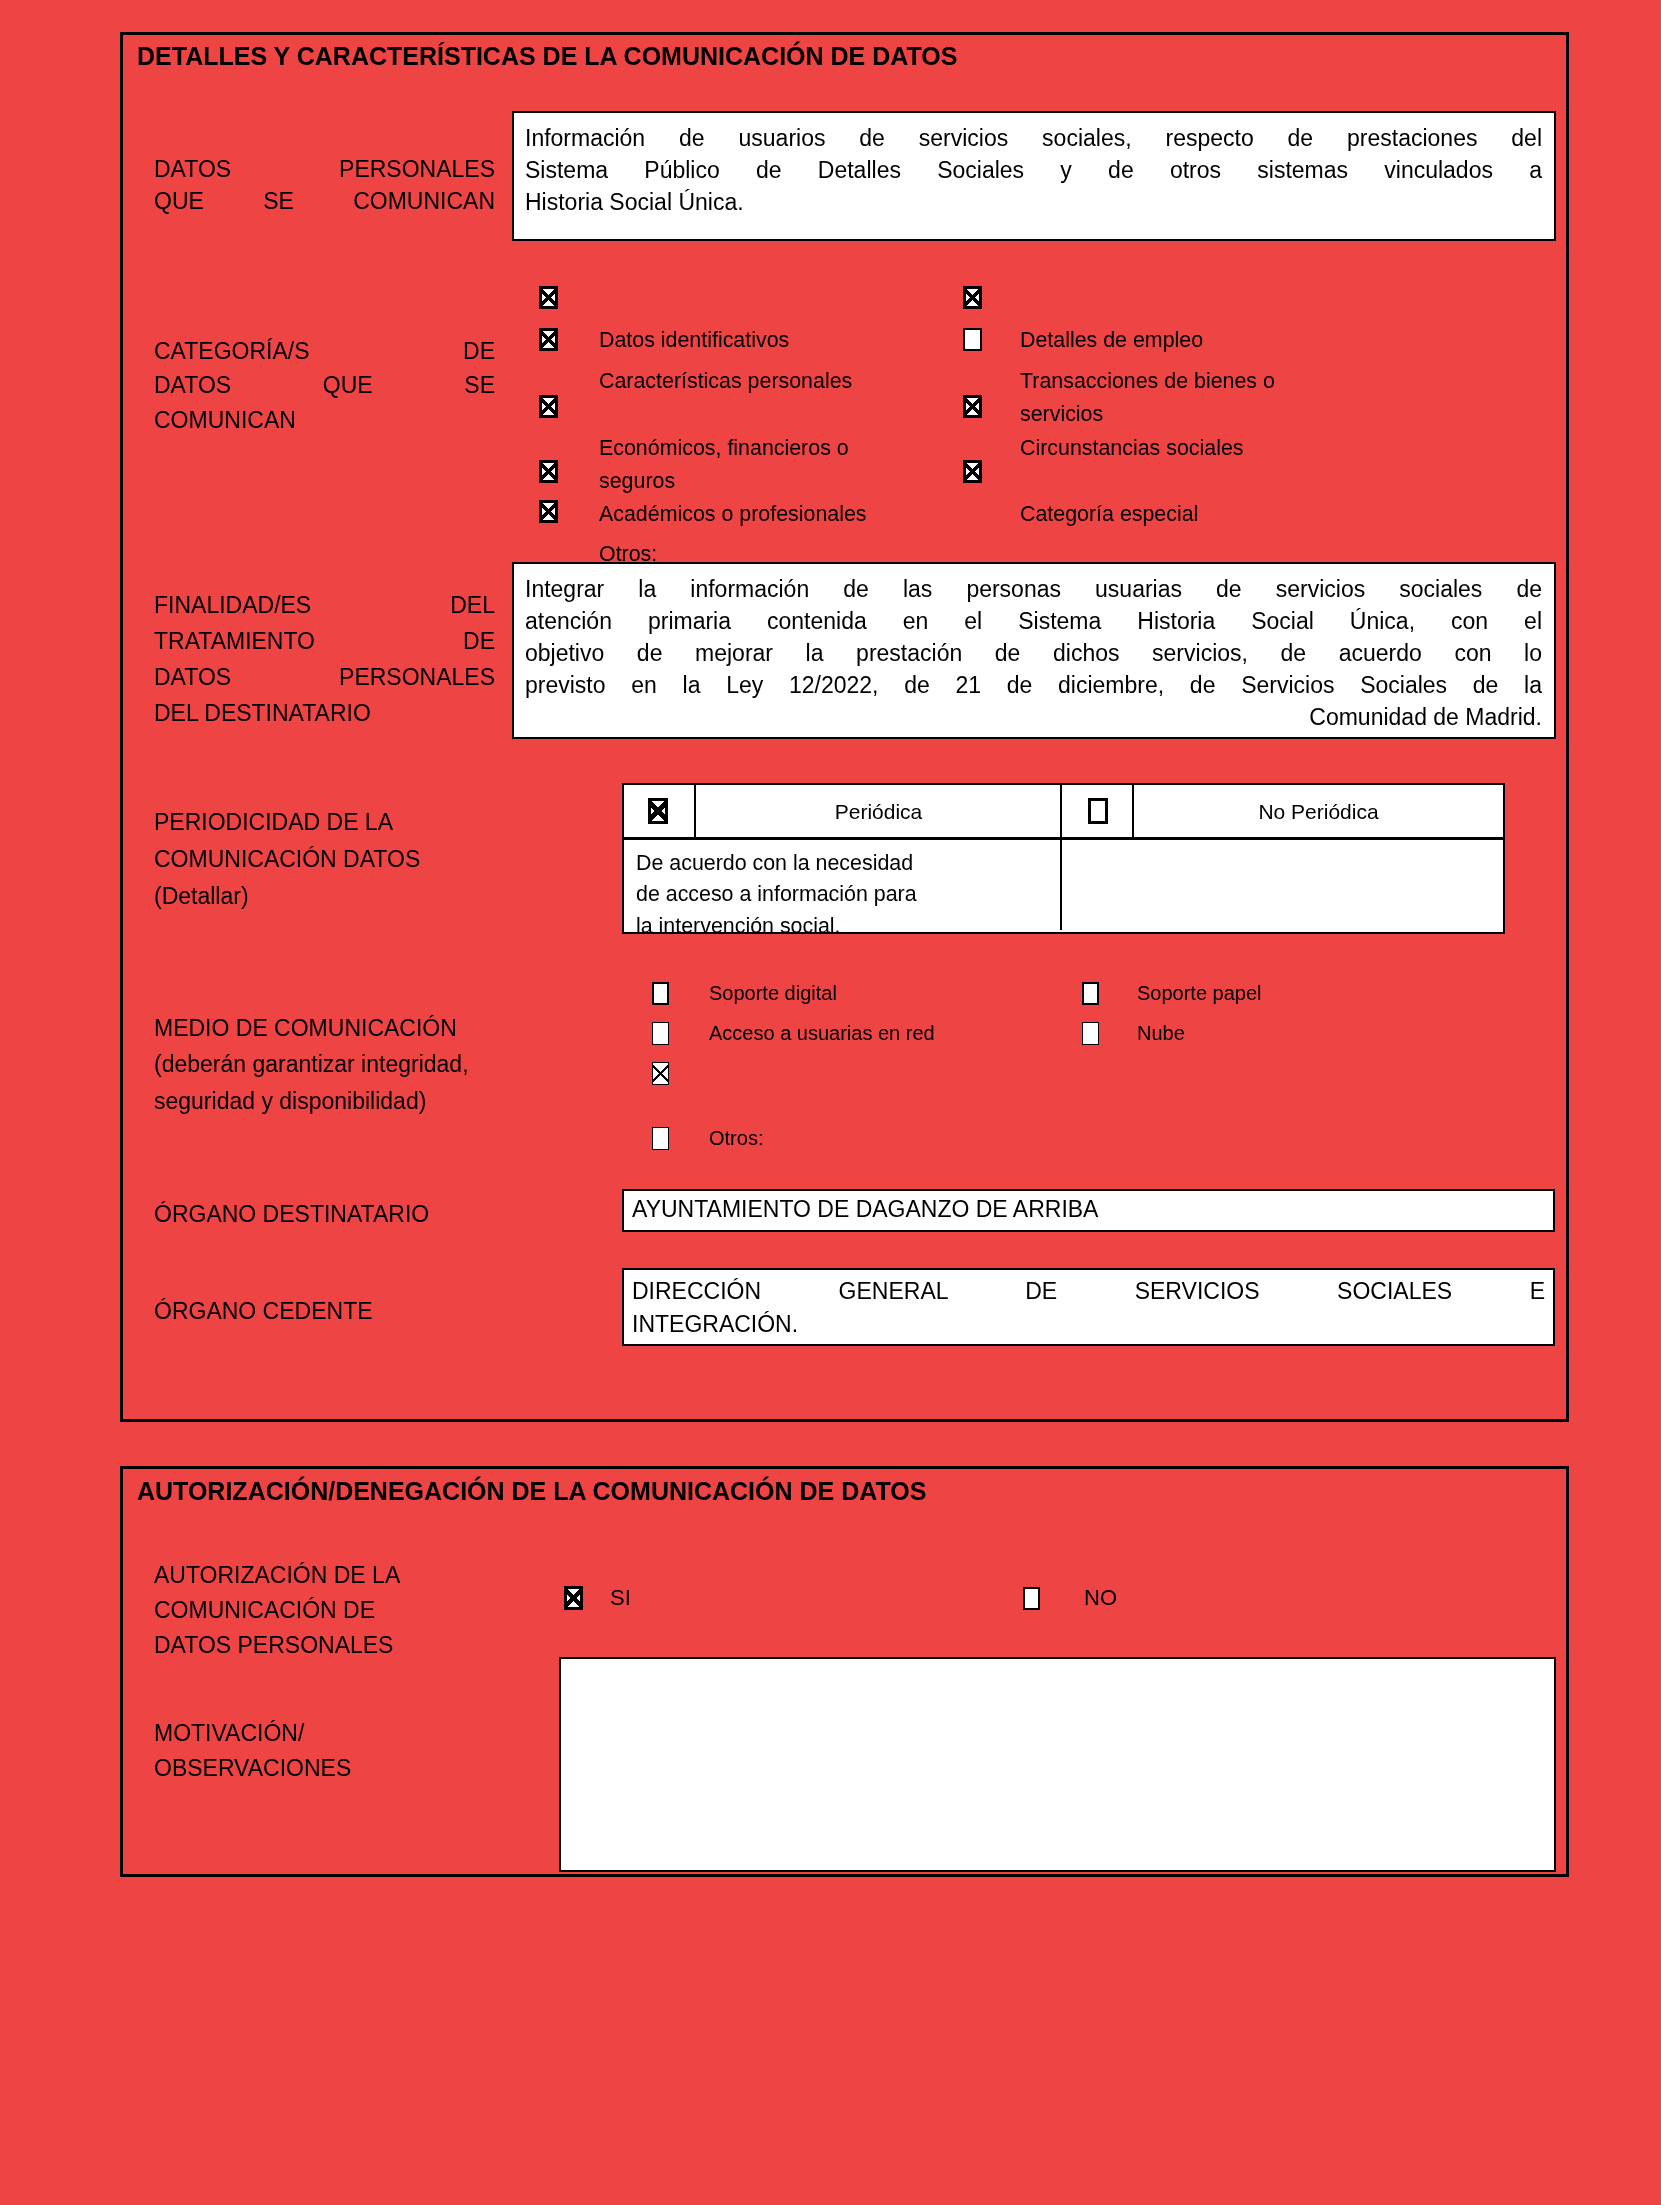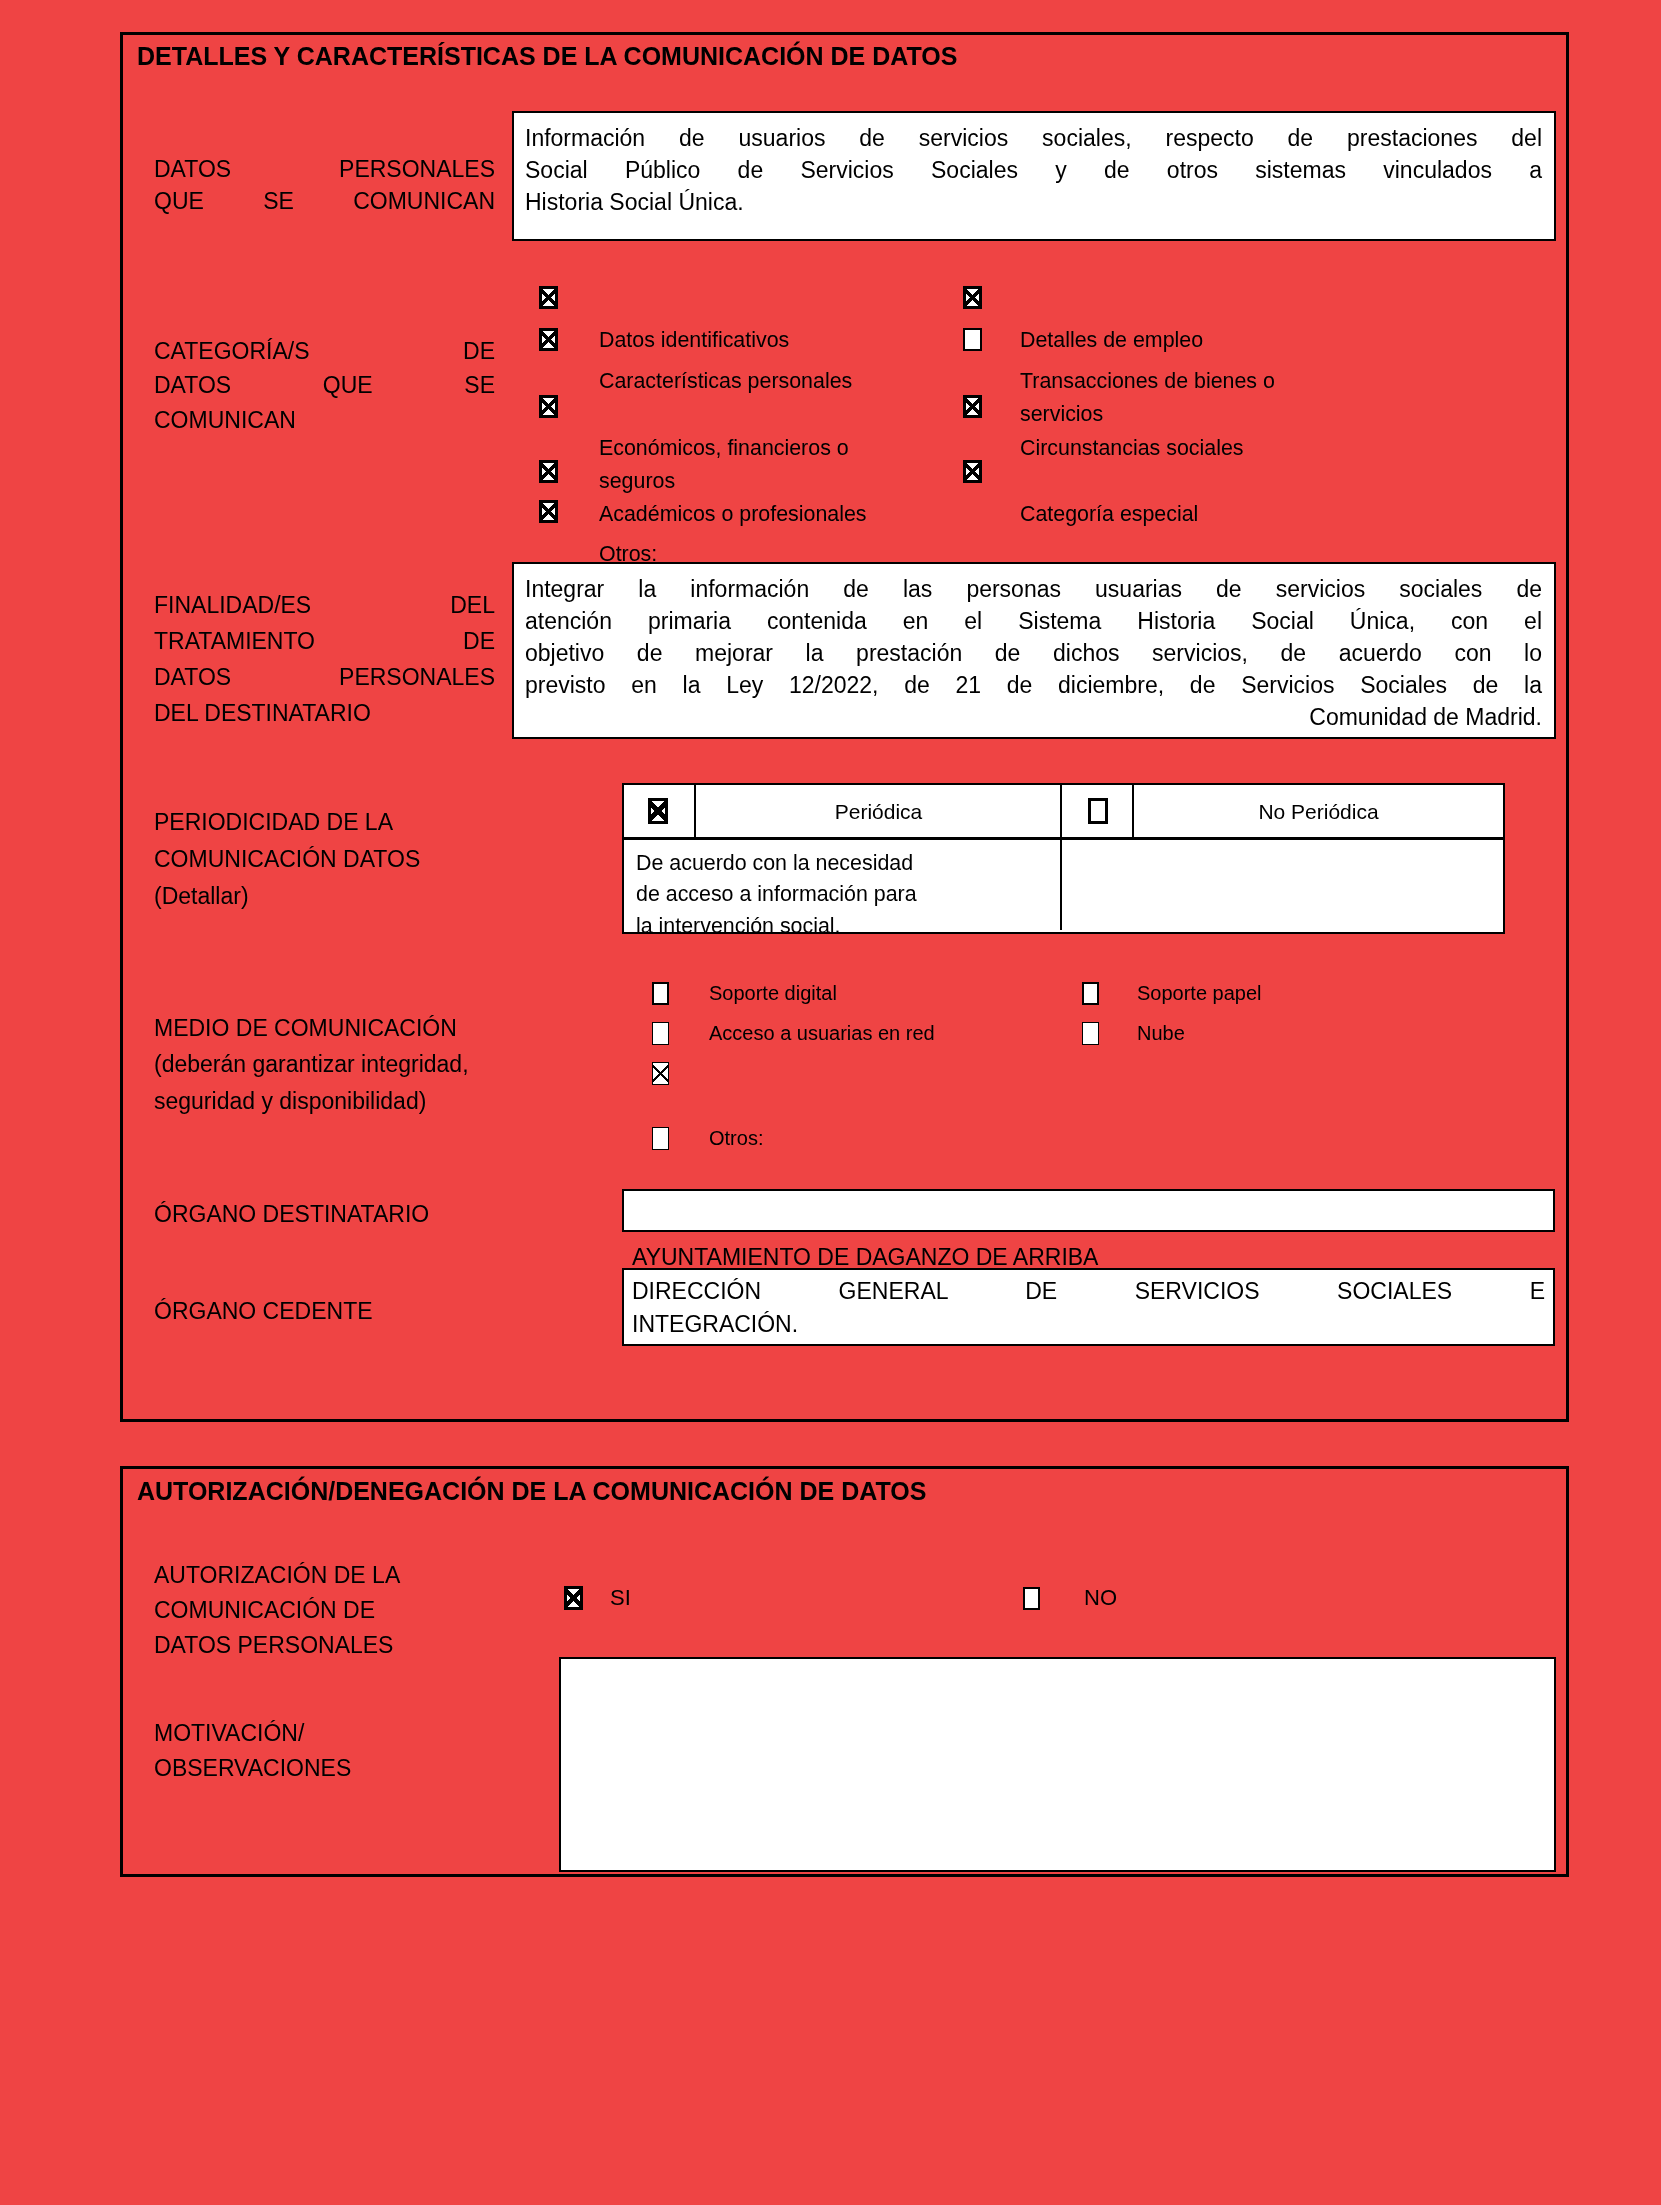--- a/index.html
+++ b/index.html
@@ -46,21 +46,21 @@
 
   <div class="box" style="left:120px; top:32px; width:1449px; height:1390px;"></div>
 
   <div class="title" style="left:137px; top:40px;">DETALLES Y CARACTERÍSTICAS DE LA COMUNICACIÓN DE DATOS</div>
 
   <div class="abs lbl jl" style="left:154px; top:153px; width:341px;">DATOS PERSONALES</div>
   <div class="abs lbl jl" style="left:154px; top:185px; width:341px;">QUE SE COMUNICAN</div>
 
   <div class="vbox" style="left:512px; top:111px; width:1044px; height:130px;"></div>
   <div class="abs val jl" style="left:525px; top:122px; width:1017px;">Información de usuarios de servicios sociales, respecto de prestaciones del</div>
-  <div class="abs val jl" style="left:525px; top:154px; width:1017px;">Social Público de Servicios Sociales y de otros sistemas vinculados a</div>
+  <div class="abs val jl" style="left:525px; top:154px; width:1017px;">Sistema Público de Detalles Sociales y de otros sistemas vinculados a</div>
   <div class="abs val" style="left:525px; top:186px; width:1017px;">Historia Social Única.</div>
 
   <div class="abs lbl jl" style="left:154px; top:335px; width:341px;">CATEGORÍA/S DE</div>
   <div class="abs lbl jl" style="left:154px; top:369px; width:341px;">DATOS QUE SE</div>
   <div class="abs lbl" style="left:154px; top:404px; width:341px;">COMUNICAN</div>
 
   <div class="cb checked" style="left:539px; top:286px; width:19px; height:23px;"></div>
   <div class="abs cbl" style="left:599px; top:281px; width:314px;">Datos identificativos</div>
 
   <div class="cb checked" style="left:539px; top:328px; width:19px; height:23px;"></div>
@@ -136,21 +136,21 @@
   <div class="abs cbl2" style="left:709px; top:1123px; width:241px;">Otros:</div>
 
   <div class="cb th4" style="left:1082px; top:982px; width:17.4px; height:23px;"></div>
   <div class="abs cbl2" style="left:1137px; top:978px; width:268px;">Soporte papel</div>
 
   <div class="cb thin" style="left:1082px; top:1022px; width:17.4px; height:23px;"></div>
   <div class="abs cbl2" style="left:1137px; top:1018px; width:268px;">Nube</div>
 
   <div class="abs lbl" style="left:154px; top:1198px; width:401px;">ÓRGANO DESTINATARIO</div>
   <div class="vbox" style="left:622px; top:1189px; width:933px; height:43px;"></div>
-  <div class="abs val" style="left:632px; top:1193px; width:910px;margin-top:48px;">AYUNTAMIENTO DE DAGANZO DE ARRIBA</div>
+  <div class="abs val" style="left:632px; top:1193px; width:910px;">AYUNTAMIENTO DE DAGANZO DE ARRIBA</div>
 
   <div class="abs lbl" style="left:154px; top:1295px; width:401px;">ÓRGANO CEDENTE</div>
   <div class="vbox" style="left:622px; top:1268px; width:933px; height:78px;"></div>
   <div class="abs val jl" style="left:632px; top:1275px; width:913px;">DIRECCIÓN GENERAL DE SERVICIOS SOCIALES E</div>
   <div class="abs val" style="left:632px; top:1308px; width:913px;">INTEGRACIÓN.</div>
 
   <div class="box" style="left:120px; top:1466px; width:1449px; height:411px;"></div>
 
   <div class="title" style="left:137px; top:1475px;">AUTORIZACIÓN/DENEGACIÓN DE LA COMUNICACIÓN DE DATOS</div>
 

